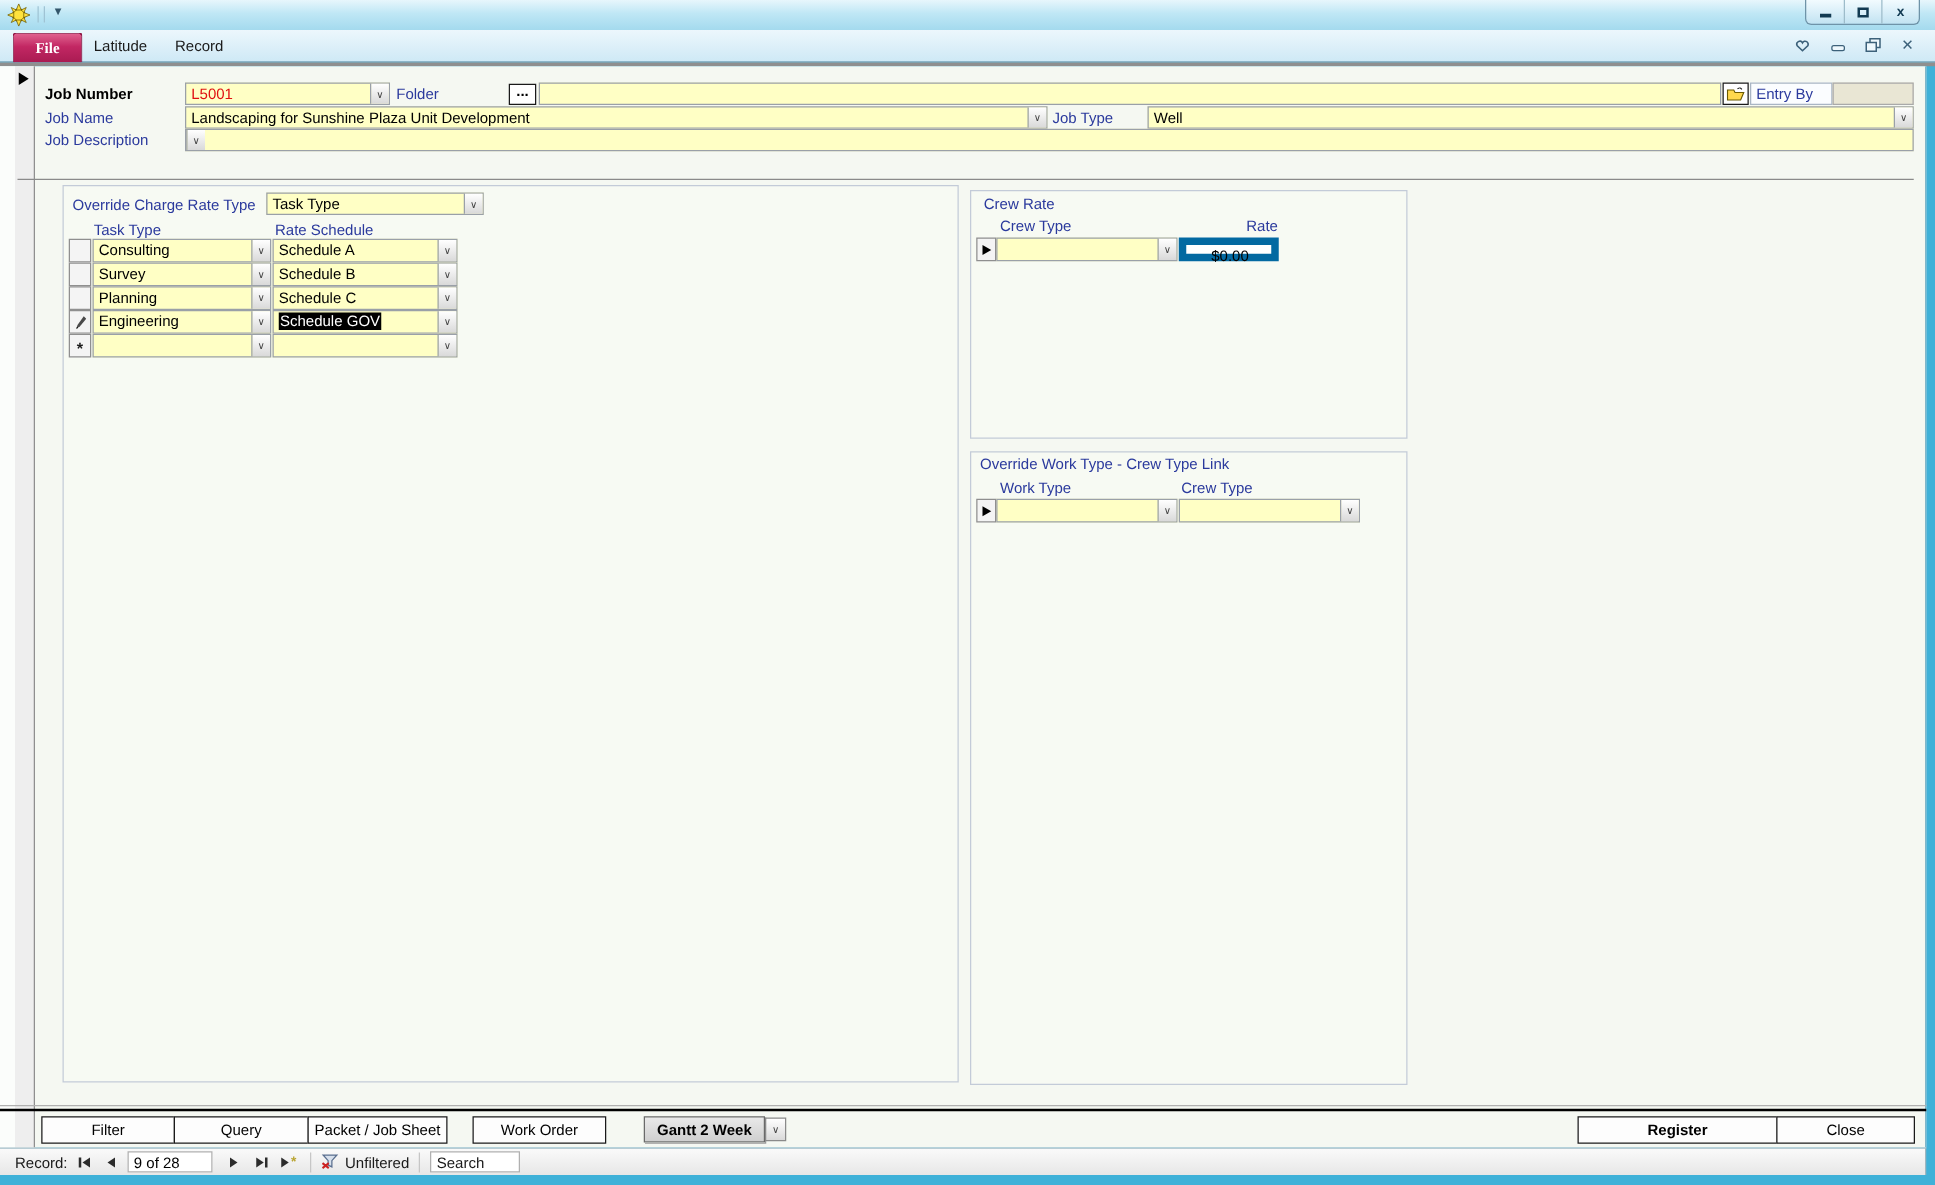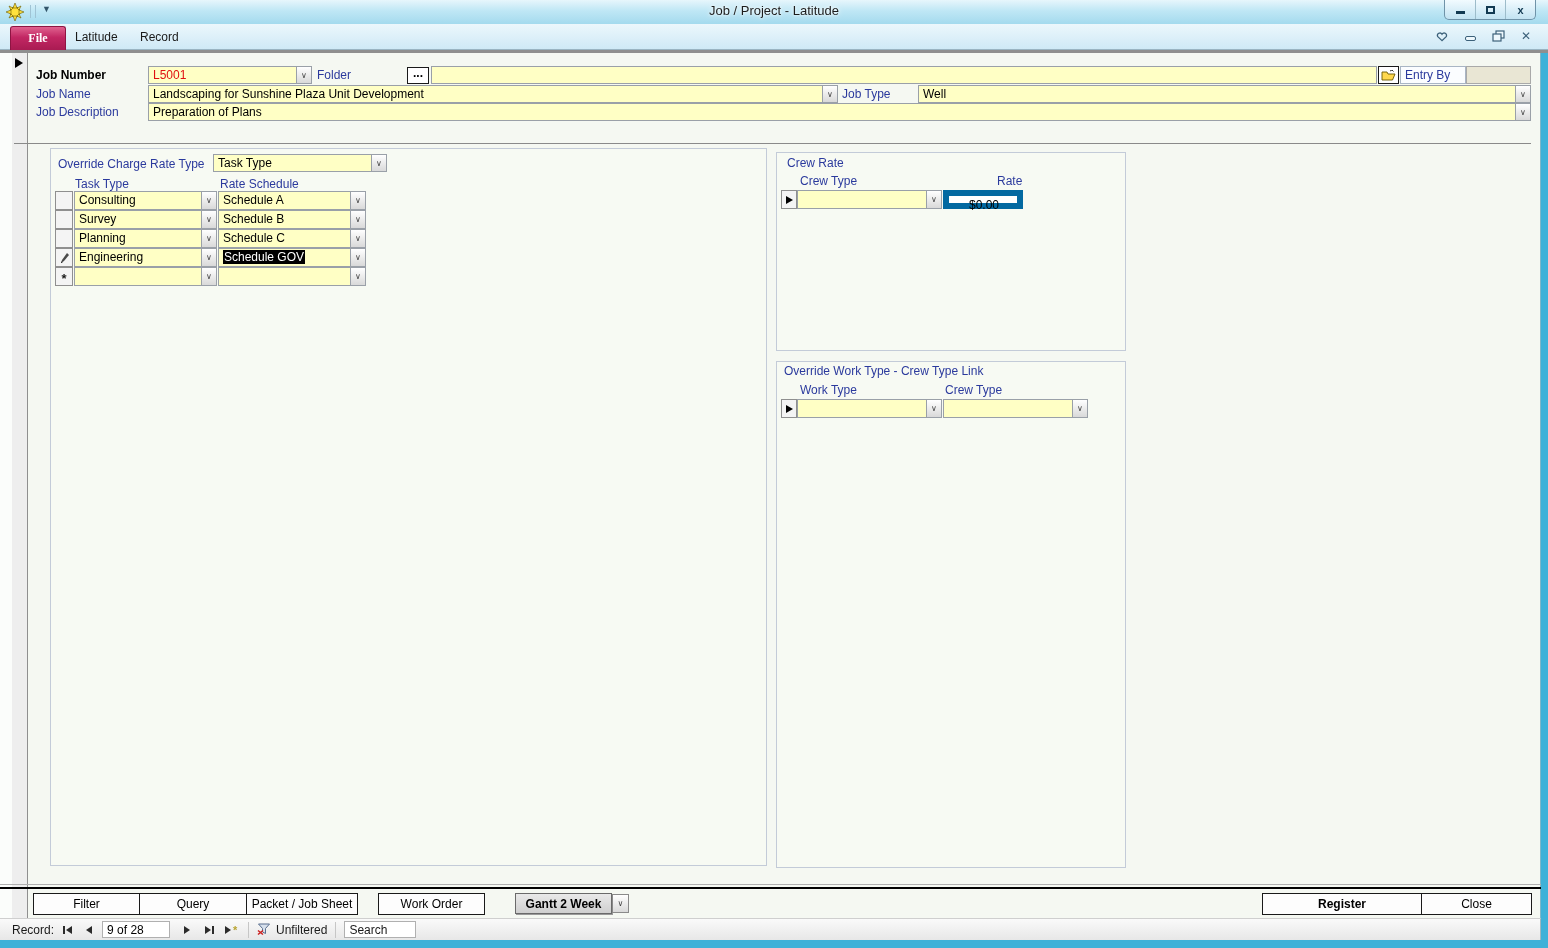--- a/index.html
+++ b/index.html
@@ -116,21 +116,20 @@
 
 <div class="app">
 
   <div class="titlebar">
     <svg class="app-icon" viewBox="0 0 18 18">
       <circle cx="9" cy="9" r="5" fill="#ffe23d" stroke="#6b5a00"></circle>
       <path d="M9 0 L11 5 L7 5 Z M9 18 L11 13 L7 13 Z M0 9 L5 7 L5 11 Z M18 9 L13 7 L13 11 Z M3 3 L7 5 L5 7 Z M15 3 L13 7 L11 5 Z M3 15 L5 11 L7 13 Z M15 15 L11 13 L13 11 Z" fill="#ffe23d" stroke="#6b5a00" stroke-width="0.6"></path>
     </svg>
     <span class="qa-sep"></span>
     <span class="qa-drop">▼</span>
-    <div class="title-text">Job / Project - Latitude</div>
     <div class="win-controls">
       <div class="win-btn">
           <span class="glyph-min"></span>
         </div>
       <div class="win-btn">
           <span class="glyph-max"></span>
         </div>
       <div class="win-btn">
           <span>x</span>
         </div>
@@ -190,21 +189,20 @@
       <span class="combo-btn">∨</span>
     </div>
     <div class="lbl" style="left:842px; top:34px;">Job Type</div>
     <div class="combo" style="left:918px; top:32px; width:613px;">
       <span class="txt">Well</span>
       <span class="combo-btn">∨</span>
     </div>
 
     <div class="lbl" style="left:36px; top:52px;">Job Description</div>
     <div class="combo" style="left:148px; top:50px; width:1383px;">
-      <span class="txt">Preparation of Plans</span>
       <span class="combo-btn">∨</span>
     </div>
 
     <div class="content-topline" style="top:90px;"></div>
 
     <div class="panel" style="left:50px; top:95px; width:717px; height:718px;"></div>
     <div class="lbl" style="left:58px; top:104px;">Override Charge Rate Type</div>
     <div class="combo" style="left:213px; top:101px; width:174px;">
       <span class="txt">Task Type</span>
       <span class="combo-btn">∨</span>

